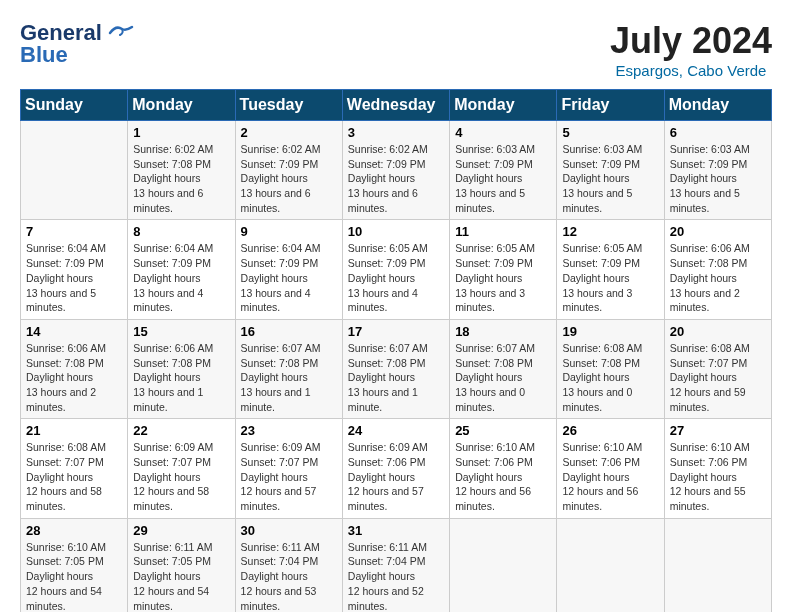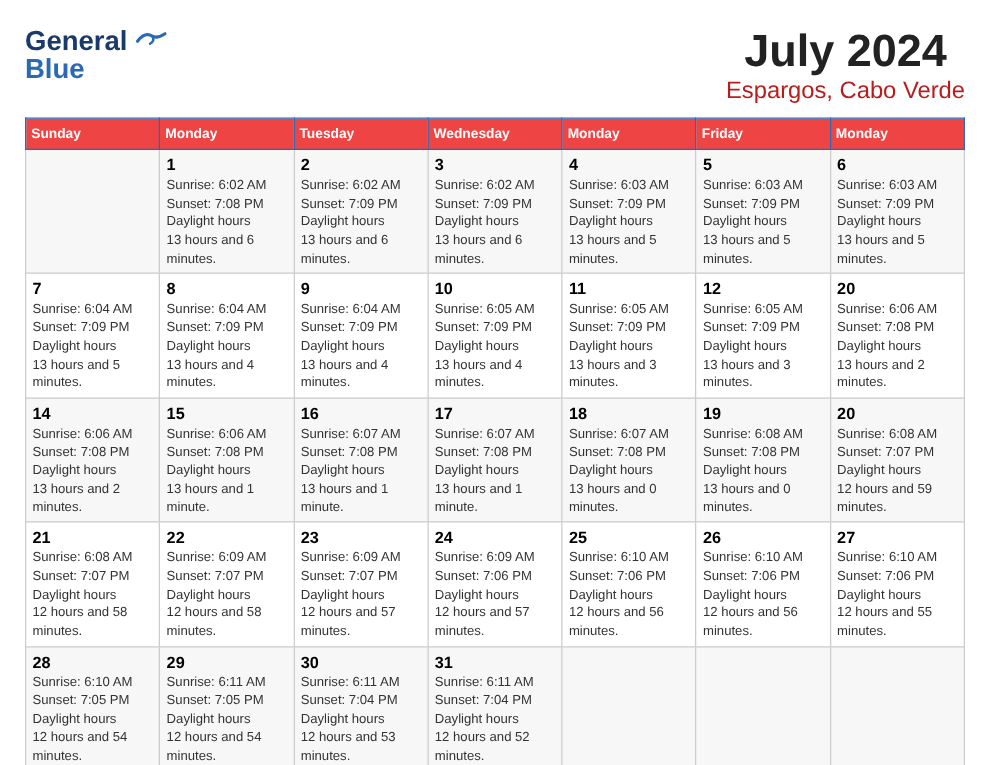--- a/index.html
+++ b/index.html
@@ -24,34 +24,34 @@
     }
     .title-block {
       text-align: center;
     }
     .month-year {
       font-size: 36px;
       font-weight: bold;
       color: #222;
     }
     .location {
-      font-size: 19px;
-      color: #b91c1c;
+      font-size: 15px;
+      color: #0369a1;
     }
     table {
       width: 100%;
       border-collapse: collapse;
       font-size: 11px;
     }
     thead tr th {
-      background-color: #ef4444;
+      background-color: #0c4a6e;
       color: #fff;
       padding: 6px 4px;
       text-align: left;
-      font-size: 11px;
+      font-size: 16px;
       font-weight: bold;
       border: 1px solid #2a6ab5;
     }
     tbody tr td {
       border: 1px solid #ccc;
       vertical-align: top;
       padding: 4px 5px;
       width: 107px;
       min-height: 80px;
     }

